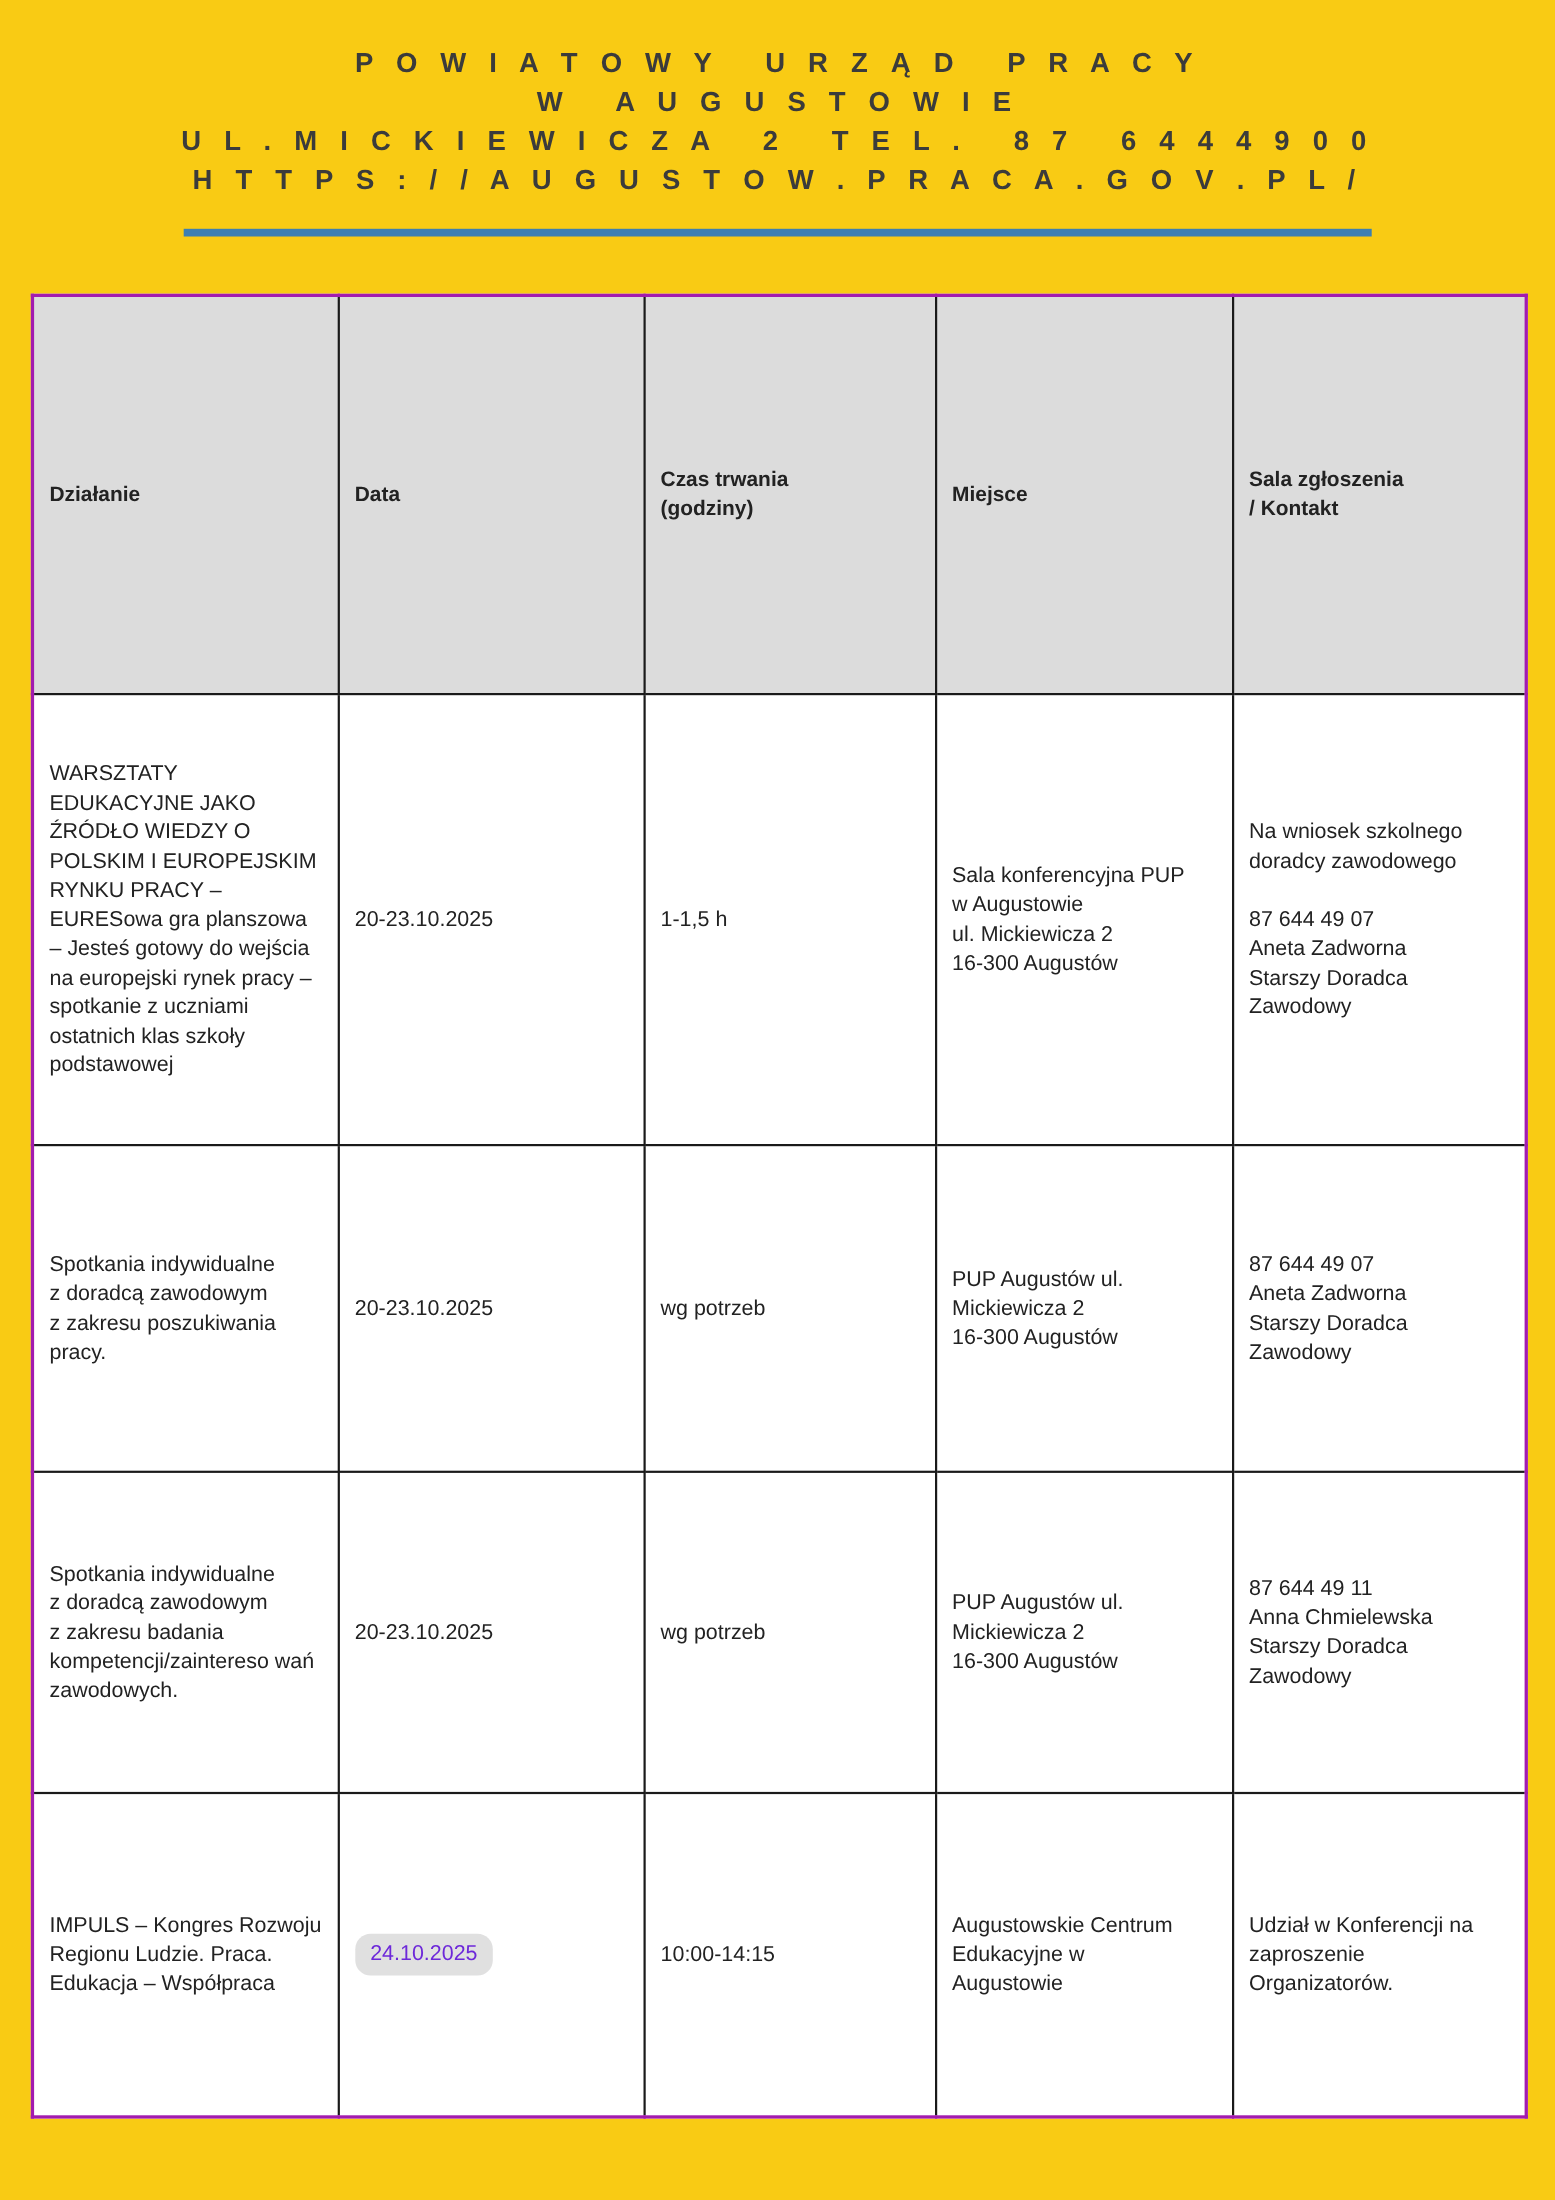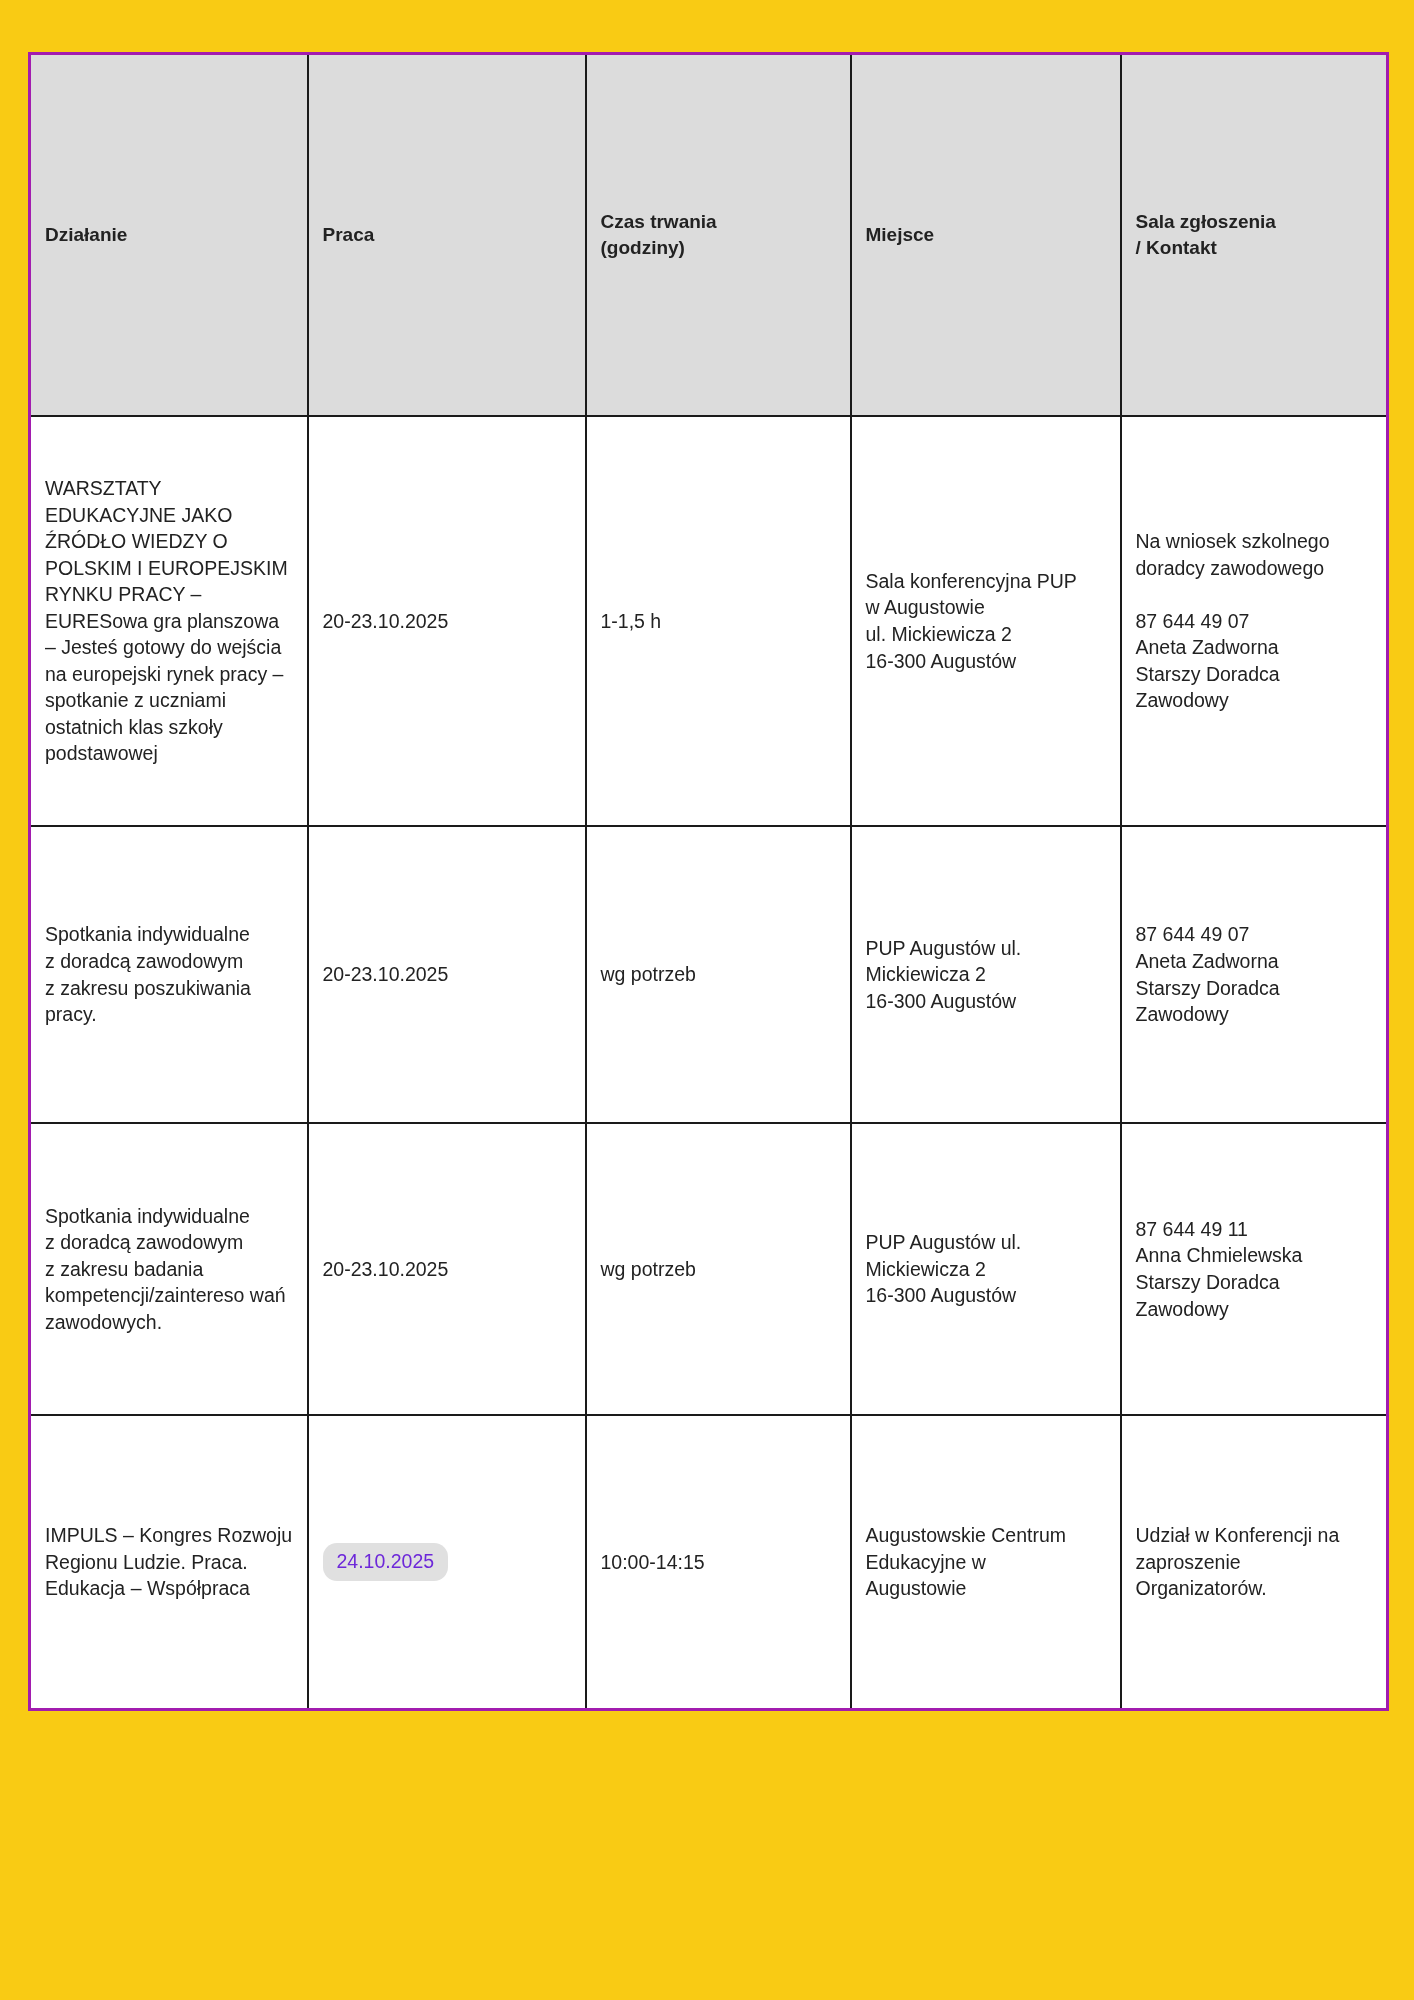--- a/index.html
+++ b/index.html
@@ -103,37 +103,44 @@
     padding: 5px 14px 6px 14px;
     font-size: 19.5px;
     color: #6d28d9;
   }
 </style>
 </head>
 <body>
 
 <div class="page">
 
+  <div class="header">
+    <div class="header-line">P O W I A T O W Y   U R Z Ą D   P R A C Y</div>
+    <div class="header-line">W   A U G U S T O W I E</div>
+    <div class="header-line">U L . M I C K I E W I C Z A   2   T E L .   8 7   6 4 4 4 9 0 0</div>
+    <div class="header-line">H T T P S : / / A U G U S T O W . P R A C A . G O V . P L /</div>
+    <div class="header-rule"></div>
+  </div>
 
   <div class="table-wrap">
     <table class="schedule">
       <colgroup>
         <col class="col-1">
         <col class="col-2">
         <col class="col-3">
         <col class="col-4">
         <col class="col-5">
       </colgroup>
       <thead>
         <tr>
           <th>
             <span class="th-inner">Działanie</span>
           </th>
           <th>
-            <span class="th-inner">Praca</span>
+            <span class="th-inner">Data</span>
           </th>
           <th>
             <span class="th-inner">Czas trwania
 (godziny)</span>
           </th>
           <th>
             <span class="th-inner">Miejsce</span>
           </th>
           <th>
             <span class="th-inner">Sala zgłoszenia

